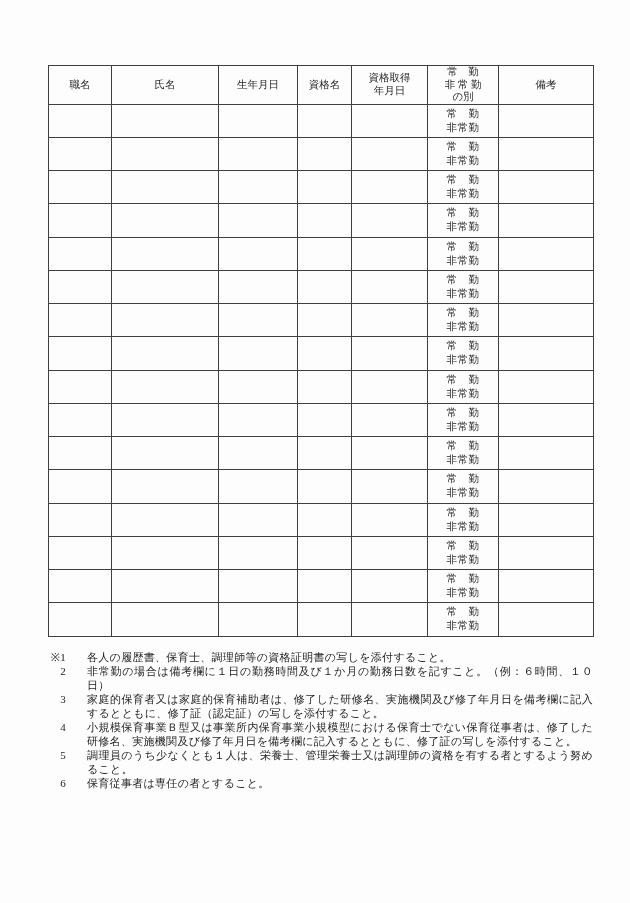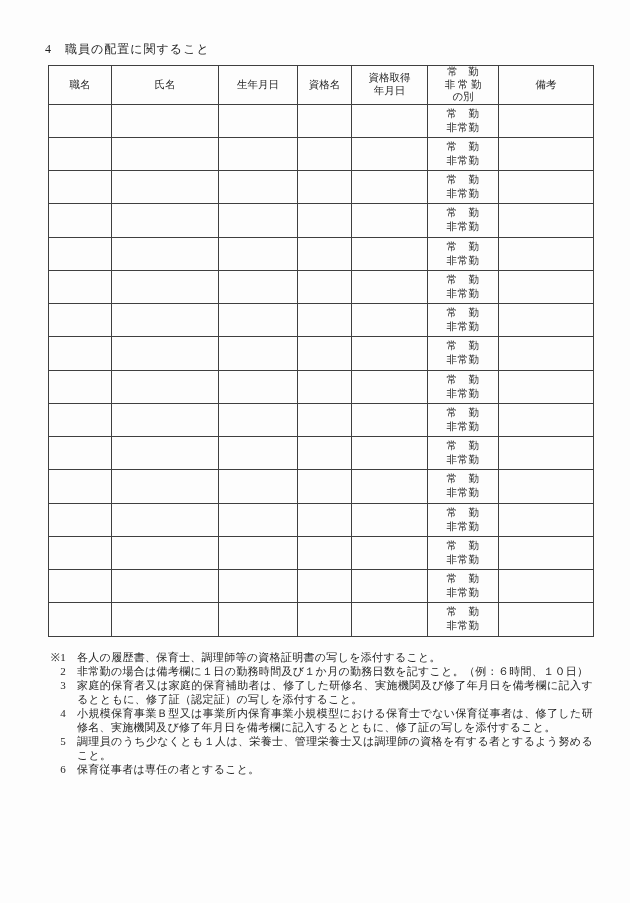--- a/index.html
+++ b/index.html
@@ -28,28 +28,27 @@
   thead tr{height:38px;}
   tbody tr{height:33.25px;}
   .hline{line-height:12.5px;}
   .sline{line-height:14px;letter-spacing:0.5px;}
   .notes{
     position:absolute;left:45px;top:650px;width:548px;
     font-size:11px;line-height:14px;letter-spacing:0.3px;
   }
   .note{display:flex;align-items:flex-start;}
   .note-marker{flex:0 0 21px;text-align:right;white-space:nowrap;}
-  .note-text{margin-left:11px;width:522px;text-align:justify;}
+  .note-text{margin-left:21px;width:522px;text-align:justify;}
 </style>
 </head>
 <body>
 
 <div class="page">
 
-  <div class="title">4　職員の配置に関すること</div>
 
   <table class="staff">
     <colgroup>
       <col class="c1">
         <col class="c2">
         <col class="c3">
         <col class="c4">
       <col class="c5">
         <col class="c6">
         <col class="c7">

